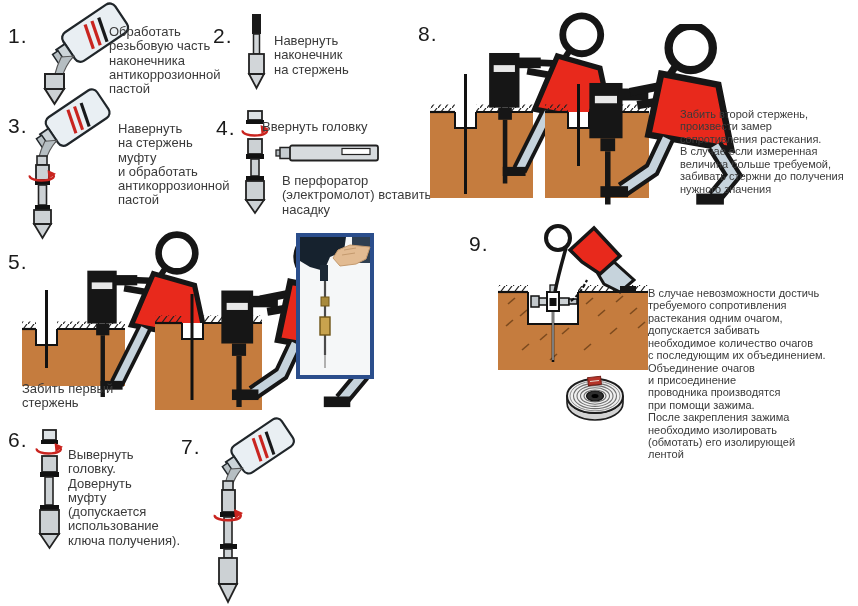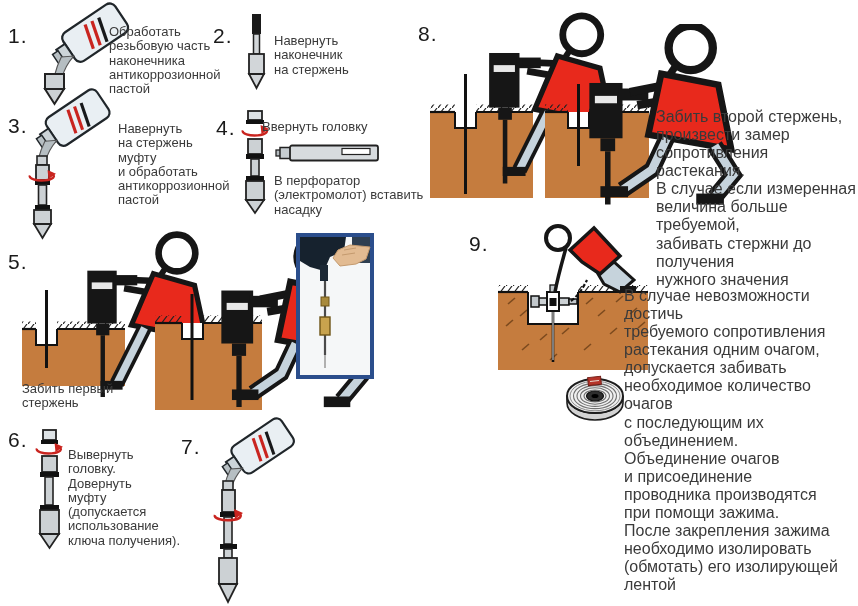--- a/index.html
+++ b/index.html
@@ -1,21 +1,21 @@
 <!DOCTYPE html>
 <html><head>
 <meta charset="utf-8">
 <style>
   html,body{margin:0;padding:0;background:#fff;}
   .canvas{position:relative;width:858px;height:606px;background:#ffffff;overflow:hidden;
           font-family:"Liberation Sans",sans-serif;color:#333;}
   .abs{position:absolute;}
   .num{font-size:21px;color:#1a1a1a;letter-spacing:1px;}
   .txt{font-size:13px;line-height:1.1;color:#3a3a3a;white-space:pre-line;}
-  .txt.small{font-size:16px;line-height:1.13;}
+  .txt.small{font-size:11px;line-height:1.13;margin-left:24px;}
   .photo{box-sizing:border-box;border:4px solid #2b4e8c;background:#f5f7f8;}
   svg{display:block;overflow:visible;}
 </style>
 </head>
 <body>
 
 <div class="canvas">
 
   <svg width="0" height="0" style="position:absolute" aria-hidden="true">
     <defs>
@@ -130,21 +130,21 @@
     <polygon points="8,90 26,90 17,103" fill="#ccd1d4" stroke="#222" stroke-width="1.8"></polygon>
     <use href="#rotarrow" xlink:href="#rotarrow" x="2" y="15" width="30" height="13"></use>
   </svg>
   <div class="abs txt" style="left:262px;top:120px">Ввернуть головку</div>
   <svg class="abs" style="left:276px;top:144px" width="102" height="18" viewBox="0 0 102 18">
     <rect x="0" y="6" width="5" height="6" fill="#b4bbbf" stroke="#222" stroke-width="1.3"></rect>
     <rect x="4" y="3.5" width="11" height="11" fill="#c6ccd0" stroke="#222" stroke-width="1.5"></rect>
     <rect x="14" y="1.5" width="88" height="15" rx="2" fill="#d7dbde" stroke="#222" stroke-width="1.8"></rect>
     <rect x="66" y="4.5" width="28" height="6" fill="#fff" stroke="#222" stroke-width="1.2"></rect>
   </svg>
-  <div class="abs txt" style="left:274px;top:174px">В перфоратор
+  <div class="abs txt" style="left:282px;top:174px">В перфоратор
 (электромолот) вставить
 насадку</div>
 
   <div class="abs num" style="left:418px;top:22px">8.</div>
   <svg class="abs" style="left:424px;top:4px" width="234" height="194" viewBox="0 0 234 194">
     <rect x="6" y="108" width="103" height="86" fill="#c57c3e"></rect>
     <rect x="6" y="100.5" width="25" height="7.5" fill="url(#hatch)"></rect>
     <rect x="52" y="100.5" width="57" height="7.5" fill="url(#hatch)"></rect>
     <line x1="6" y1="108" x2="31" y2="108" stroke="#111" stroke-width="2.2"></line>
     <line x1="52" y1="108" x2="109" y2="108" stroke="#111" stroke-width="2.2"></line>

